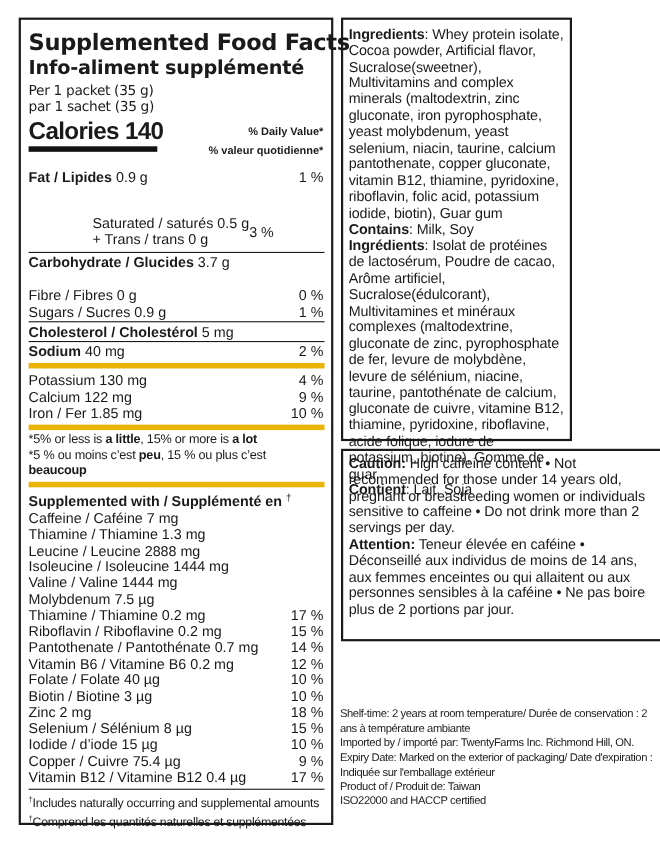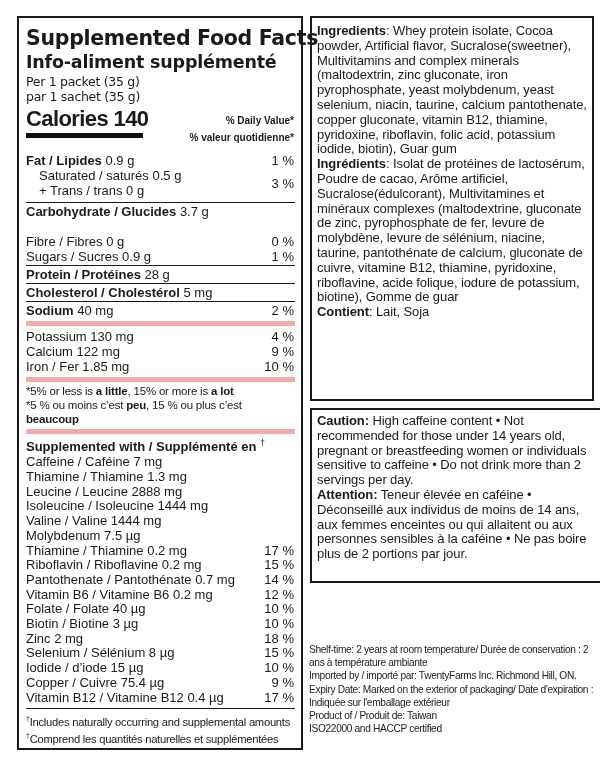--- a/index.html
+++ b/index.html
@@ -19,33 +19,33 @@
   .cal { position: absolute; left: 0; top: 0; font-family: "Liberation Sans", sans-serif; font-weight: bold; font-size: 22px; letter-spacing: -0.6px; line-height: 26px; }
   .cal-bar { position: absolute; left: 0; top: 27px; width: 117px; height: 5px; background: #111; }
   .dv1 { position: absolute; right: 1px; top: 9px; font-family: "Liberation Sans", sans-serif; font-weight: bold; font-size: 10px; }
   .dv2 { position: absolute; right: 1px; top: 26px; font-family: "Liberation Sans", sans-serif; font-weight: bold; font-size: 10px; }
 
   .row { display: flex; justify-content: space-between; align-items: flex-start; font-family: "Liberation Sans", sans-serif; font-size: 13px; line-height: 15px; }
   .row .pct { text-align: right; white-space: nowrap; padding-right: 1px; }
   .indent { padding-left: 13px; }
   .sec { padding-top: 1px; padding-bottom: 1px; }
   .thin { border-top: 1.5px solid #1a1a1a; }
-  .thick { border-top: 5px solid #fca5a5; }
-  .group-fat { display: flex; justify-content: space-between; align-items: center; }
+  .thick { border-top: 5px solid #eab308; }
+  .group-fat { display: flex; justify-content: center; align-items: center; margin-top: 27px; }
   .group-fat .pct { font-family: "Liberation Sans", sans-serif; font-size: 13px; padding-right: 1px; }
   .foot { font-family: "Liberation Sans", sans-serif; font-size: 11.5px; line-height: 14px; letter-spacing: -0.2px; padding: 2px 0 3px 0; }
   .supp-head { font-family: "Liberation Sans", sans-serif; font-weight: bold; font-size: 13px; line-height: 16px; padding-top: 1px; }
   .supp-head sup { font-weight: normal; font-size: 9px; }
   .supp .row { line-height: 14.7px; }
   .note { font-family: "Liberation Sans", sans-serif; font-size: 11.2px; line-height: 14px; letter-spacing: -0.25px; padding-top: 3px; }
   .note sup { font-size: 7px; }
 
   
   .ingr {
-    position: absolute; left: 310px; top: 16px; width: 284px; height: 385px;
+    position: absolute; left: 310px; top: 16px; width: 210px; height: 385px;
     border: 2px solid #1a1a1a; padding: 6px 4px 0 5px;
     font-family: "Liberation Sans", sans-serif; font-size: 13px; line-height: 14.8px; letter-spacing: -0.1px;
   }
   .ingr p { margin: 0; }
   .ingr .fr { }
   .caution {
     position: absolute; left: 310px; top: 408px; width: 297px; height: 175px;
     border: 2px solid #1a1a1a; padding: 4px 4px 0 5px;
     font-family: Liberation Sans, sans-serif; font-size: 13px; line-height: 14.8px; letter-spacing: -0.1px;
   }
@@ -96,25 +96,20 @@
     <div class="row" style="margin-top:15px;">
       <span>Fibre / Fibres 0 g</span>
       <span class="pct">0 %</span>
     </div>
     <div class="row">
       <span>Sugars / Sucres 0.9 g</span>
       <span class="pct">1 %</span>
     </div>
   </div>
 
-  <div class="sec thin">
-    <div class="row">
-      <span><b>Protein / Protéines</b><span> 28 g</span></span>
-    </div>
-  </div>
 
   <div class="sec thin">
     <div class="row">
       <span><b>Cholesterol / Cholestérol</b><span> 5 mg</span></span>
     </div>
   </div>
 
   <div class="sec thin" style="padding-bottom:3px;">
     <div class="row">
       <span><b>Sodium</b><span> 40 mg</span></span>
@@ -217,20 +212,21 @@
   </div>
 
   <div class="note thin">
     <div><sup>†</sup><span>Includes naturally occurring and supplemental amounts</span></div>
     <div><sup>†</sup><span>Comprend les quantités naturelles et supplémentées</span></div>
   </div>
 </div>
 
 <div class="ingr">
   <p><b>Ingredients</b><span>: Whey protein isolate, Cocoa powder, Artificial flavor, Sucralose(sweetner), Multivitamins and complex minerals (maltodextrin, zinc gluconate, iron pyrophosphate, yeast molybdenum, yeast selenium, niacin, taurine, calcium pantothenate, copper gluconate, vitamin B12, thiamine, pyridoxine, riboflavin, folic acid, potassium iodide, biotin), Guar gum</span></p>
+  <p><b>Contains</b><span>: Milk, Soy</span></p>
   <p class="fr"><b>Ingrédients</b><span>: Isolat de protéines de lactosérum, Poudre de cacao, Arôme artificiel, Sucralose(édulcorant), Multivitamines et minéraux complexes (maltodextrine, gluconate de zinc, pyrophosphate de fer, levure de molybdène, levure de sélénium, niacine, taurine, pantothénate de calcium, gluconate de cuivre, vitamine B12, thiamine, pyridoxine, riboflavine, acide folique, iodure de potassium, biotine), Gomme de guar</span></p>
   <p><b>Contient</b><span>: Lait, Soja</span></p>
 </div>
 
 <div class="caution">
   <p><b>Caution:</b><span> High caffeine content • Not recommended for those under 14 years old, pregnant or breastfeeding women or individuals sensitive to caffeine • Do not drink more than 2 servings per day.</span></p>
   <p><b>Attention:</b><span> Teneur élevée en caféine • Déconseillé aux individus de moins de 14 ans, aux femmes enceintes ou qui allaitent ou aux personnes sensibles à la caféine • Ne pas boire plus de 2 portions par jour.</span></p>
 </div>
 
 <div class="meta">

